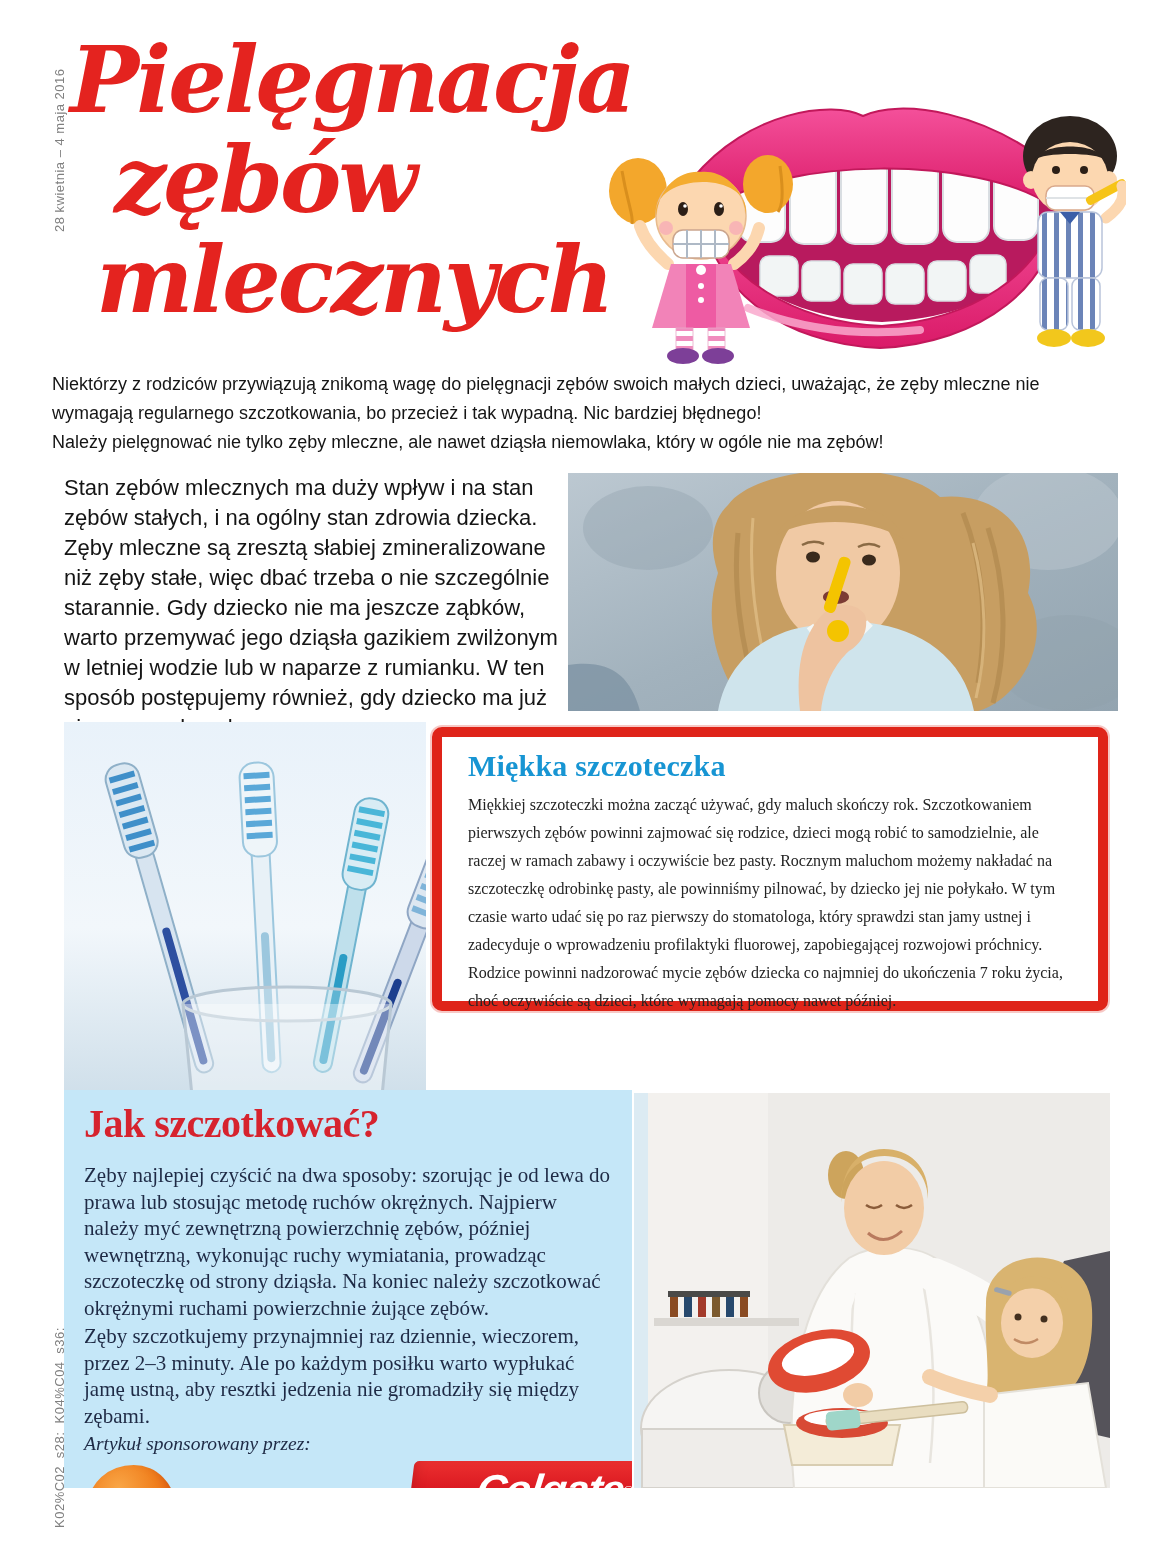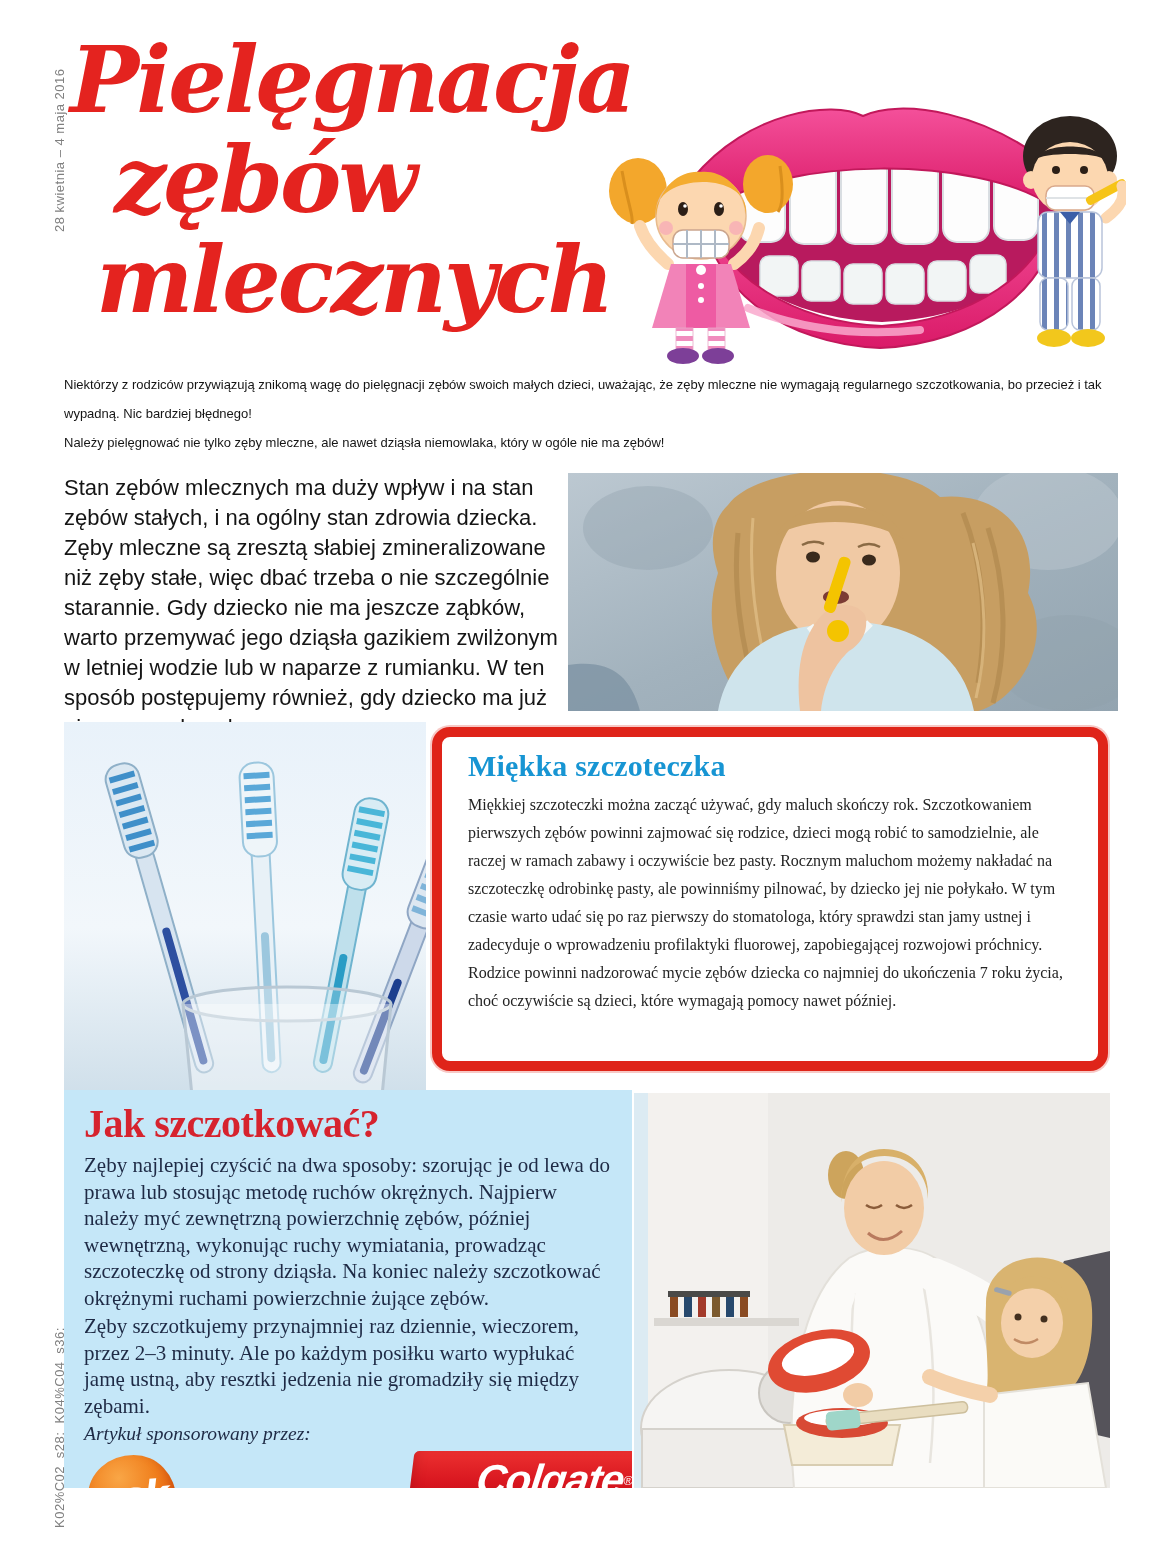--- a/index.html
+++ b/index.html
@@ -16,42 +16,42 @@
   .title{position:absolute;left:70px;top:30px;color:#e4231f;
          font-family:"DejaVu Serif",serif;font-style:italic;font-weight:bold;
          font-size:92px;line-height:100px;letter-spacing:-3px;}
   .title .l2{margin-left:44px;}
   .title .l3{margin-left:26px;}
 
   
   .smile-art{position:absolute;left:598px;top:56px;width:528px;height:308px;}
 
   
-  .intro{position:absolute;left:64px;top:370px;width:1046px;font-size:13px;line-height:29px;color:#151515;}
+  .intro{position:absolute;left:52px;top:370px;width:1046px;font-size:18px;line-height:29px;color:#151515;}
   .intro p{margin:0;}
 
   
   .lead{position:absolute;left:64px;top:473px;width:502px;font-size:22px;line-height:30px;color:#151515;}
   .photo{position:absolute;overflow:hidden;}
   .photo-girl{left:568px;top:473px;width:550px;height:238px;}
   .photo-brushes{left:64px;top:722px;width:362px;height:374px;}
   .photo-dentist{left:634px;top:1093px;width:476px;height:395px;}
 
   
-  .softbox{position:absolute;left:432px;top:727px;width:676px;height:344px;box-sizing:border-box;
-           background:#ffffff;border:10px solid #df2419;border-radius:18px;
+  .softbox{position:absolute;left:432px;top:727px;width:676px;height:284px;box-sizing:border-box;
+           background:#ffffff;border:10px solid #df2419;border-radius:10px;
            padding:10px 26px 0 26px;box-shadow:0 0 0 2px rgba(223,36,25,.25);}
   .softbox h2{margin:2px 0 8px 0;font-family:"Liberation Serif",serif;font-weight:bold;
               font-size:30px;color:#1795d3;letter-spacing:.2px;}
   .softbox .body{font-family:"Liberation Serif",serif;font-size:16px;line-height:28px;color:#232323;}
 
   
   .howto{position:absolute;left:64px;top:1090px;width:568px;height:398px;box-sizing:border-box;
          background:#c5e7f8;padding:10px 20px 0 20px;overflow:hidden;}
-  .howto h2{margin:2px 0 6px 0;font-family:"Liberation Serif",serif;font-weight:bold;
+  .howto h2{margin:2px 0 16px 0;font-family:"Liberation Serif",serif;font-weight:bold;
             font-size:40px;line-height:44px;color:#d6232e;letter-spacing:-.5px;}
   .howto p{margin:0;font-family:"Liberation Serif",serif;font-size:21px;line-height:26.5px;color:#1e2a45;}
   .howto p + p{margin-top:2px;}
   .sponsor{margin-top:4px;font-family:"Liberation Serif",serif;font-size:19.5px;color:#1e2a45;font-style:italic;}
 
   
   .logos{display:flex;align-items:center;gap:58px;margin-top:8px;margin-left:4px;height:86px;}
   .gsk{display:flex;align-items:flex-end;gap:10px;}
   .gsk .blob{width:88px;height:82px;border-radius:52% 48% 55% 45% / 50% 54% 46% 50%;
              background:radial-gradient(circle at 35% 28%,#f9a646 0%,#f07f1d 45%,#e65a10 80%,#dd4d0c 100%);

